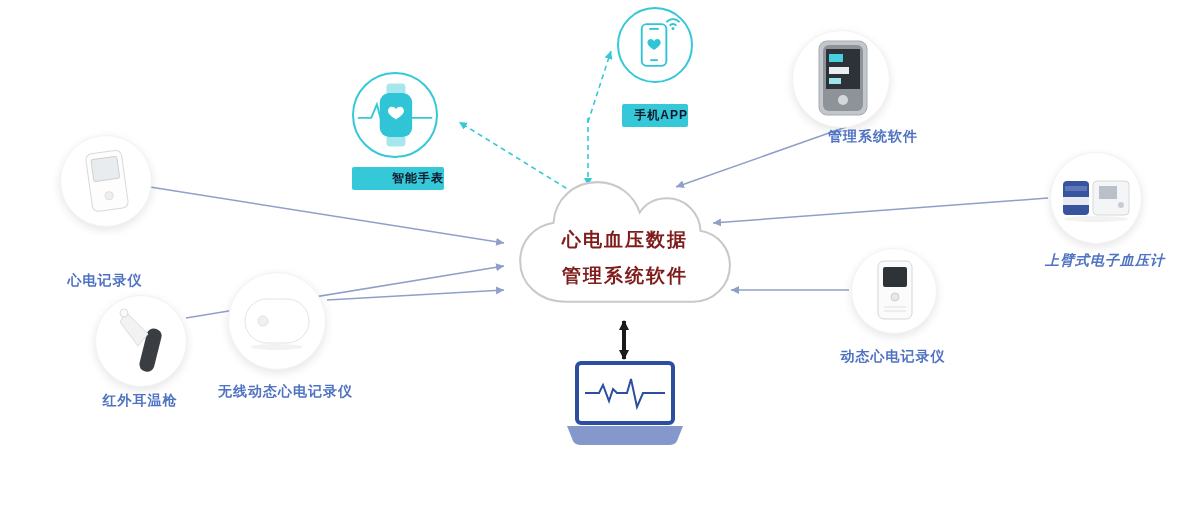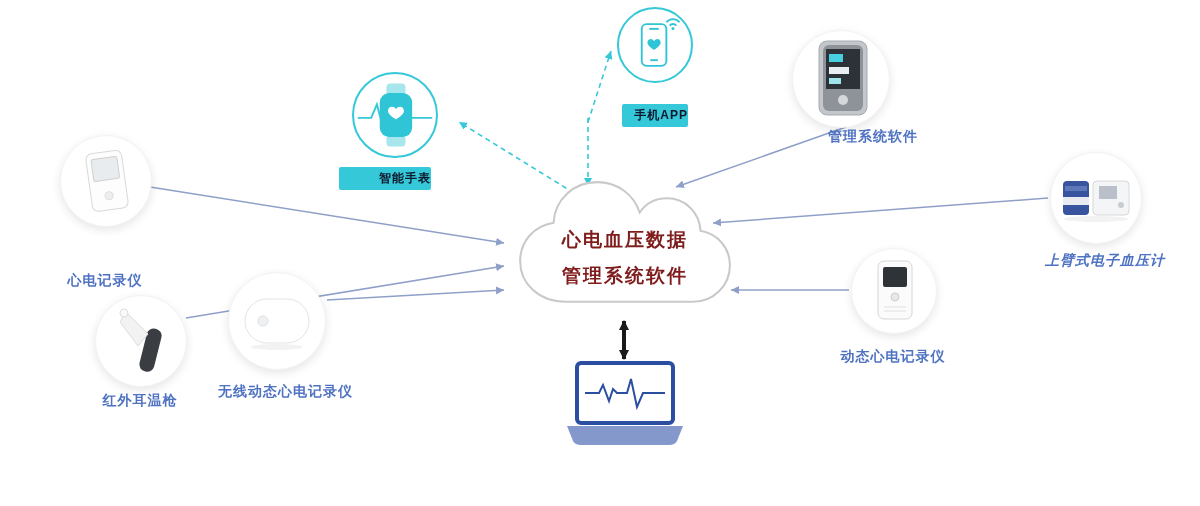--- a/index.html
+++ b/index.html
@@ -86,21 +86,21 @@
 
   <div class="node circle teal-circle" style="left:352px;top:72px;width:86px;height:86px;">
     <svg width="86" height="86" viewBox="0 0 86 86">
       <polyline points="4,46 18,46 24,32 31,58 37,40 42,46 82,46" fill="none" stroke="#35c8d8" stroke-width="2"></polyline>
       <rect x="34" y="10" width="20" height="12" rx="4" fill="#a8e6ee"></rect>
       <rect x="34" y="64" width="20" height="12" rx="4" fill="#a8e6ee"></rect>
       <rect x="27" y="20" width="34" height="46" rx="10" fill="#2fc5d6"></rect>
       <path d="M44 37 c-2.4 -4.2 -8.4 -3.1 -8.4 1.9 c0 4 8.4 8.8 8.4 8.8 c0 0 8.4 -4.8 8.4 -8.8 c0 -5 -6 -6.1 -8.4 -1.9 z" fill="#ffffff"></path>
     </svg>
   </div>
-  <div class="label-cyan" style="left:339px;top:167px;width:92px;">智能手表</div>
+  <div class="label-cyan" style="left:352px;top:167px;width:92px;">智能手表</div>
 
   <div class="node circle photo-circle" style="left:60px;top:135px;width:90px;height:90px;">
     <svg width="90" height="90" viewBox="0 0 90 90">
       <g transform="rotate(-8 45 45)">
         <rect x="28" y="16" width="36" height="58" rx="6" fill="#fdfdfd" stroke="#d9d9d9"></rect>
         <rect x="33" y="22" width="26" height="22" rx="2" fill="#e9ecef" stroke="#d0d0d0"></rect>
         <circle cx="46" cy="60" r="4" fill="#eeeeee" stroke="#dddddd"></circle>
       </g>
     </svg>
   </div>

